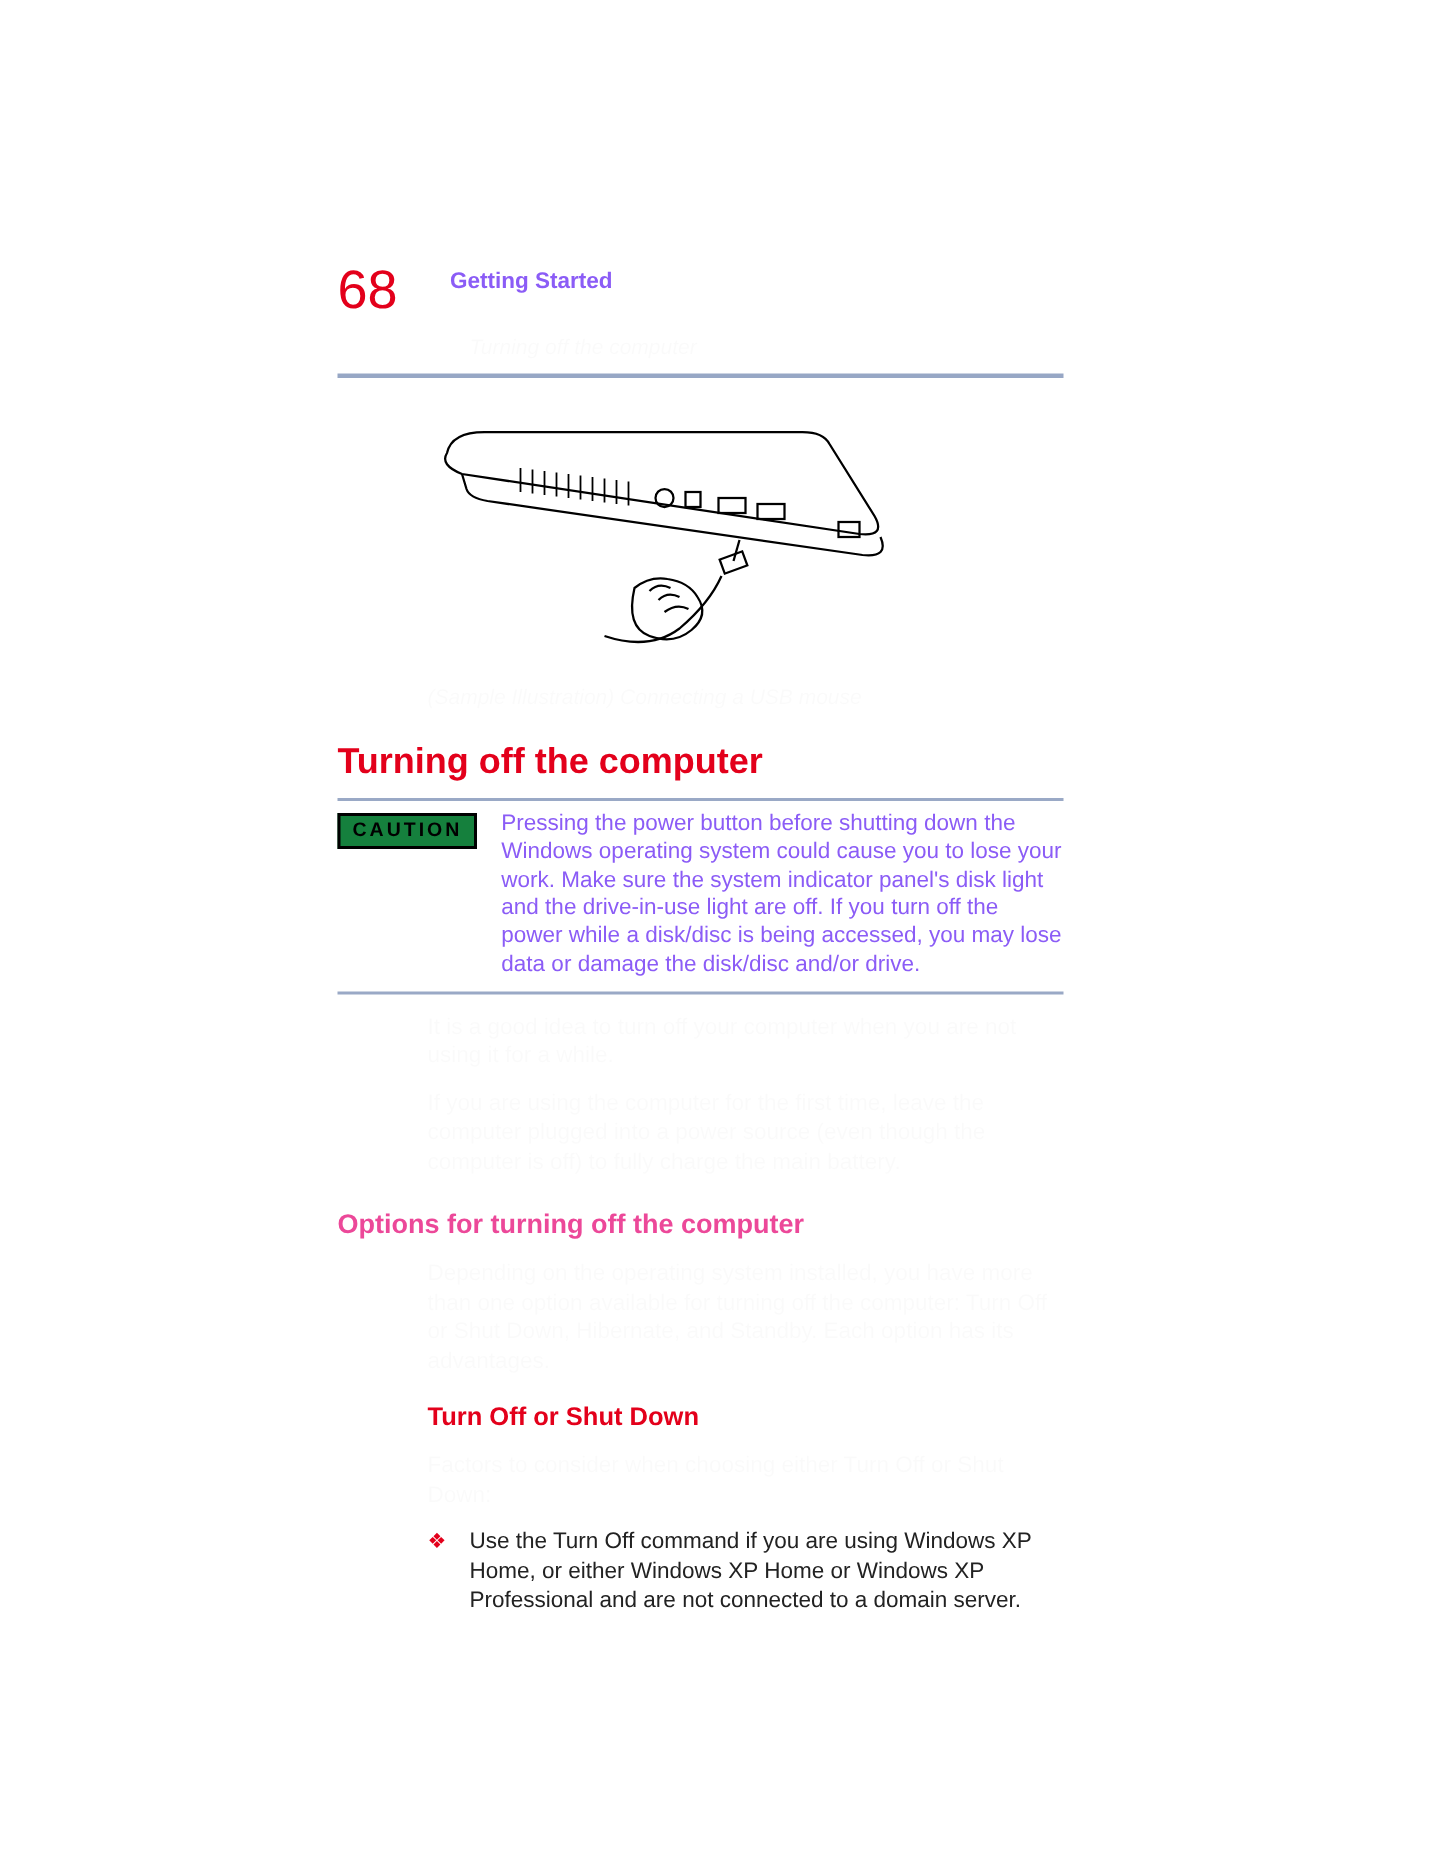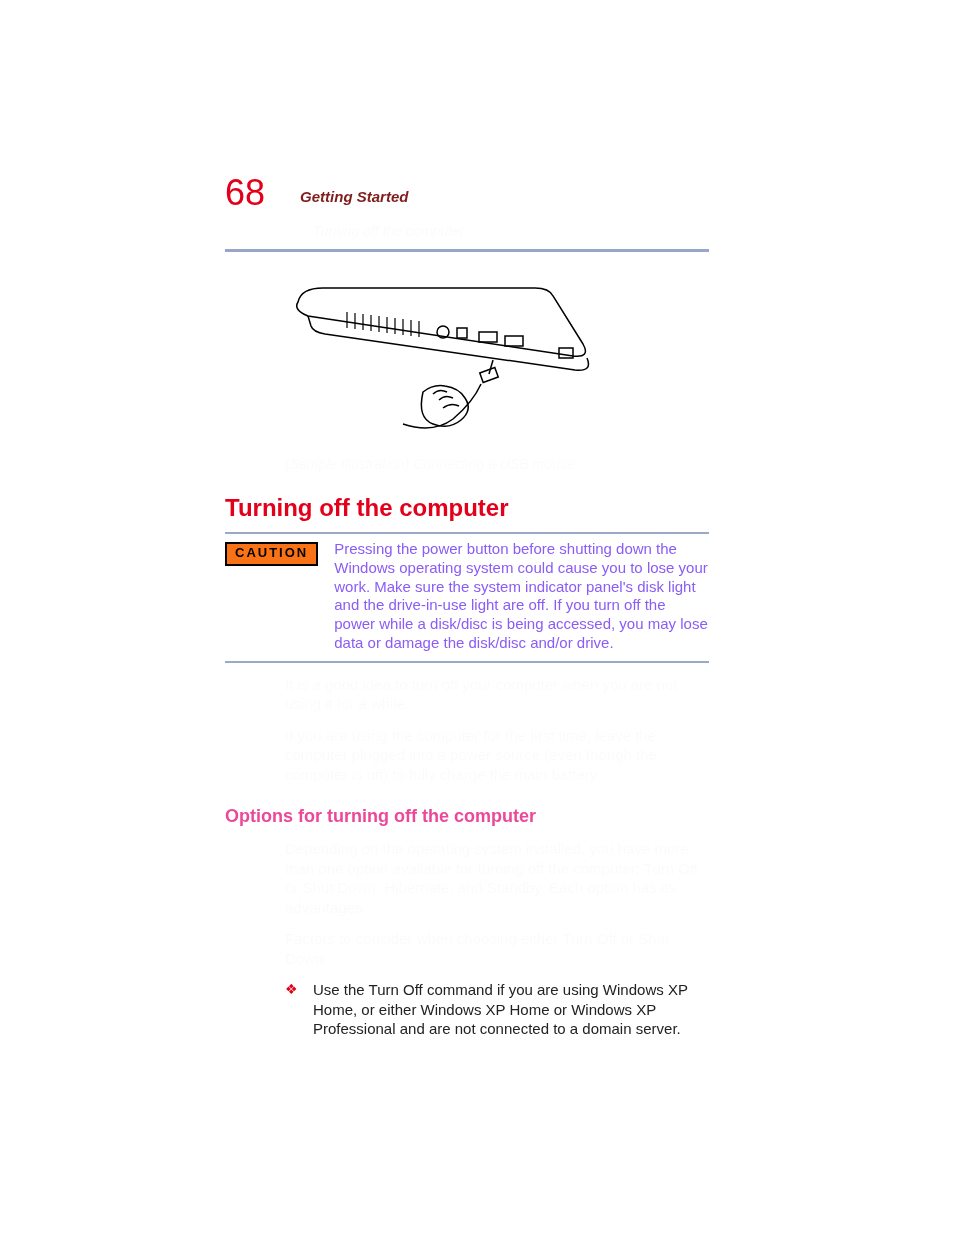--- a/index.html
+++ b/index.html
@@ -11,41 +11,40 @@
   }
   .page {
     width: 954px;
     height: 1235px;
     position: relative;
     box-sizing: border-box;
     padding: 175px 245px 0 225px;
   }
   .header-row {
     display: flex;
-    align-items: flex-end;
+    align-items: center;
     gap: 35px;
     margin-bottom: 4px;
   }
   .page-number {
     font-family: "Helvetica Neue Condensed", "Arial Narrow", Helvetica, Arial, sans-serif;
     font-stretch: condensed;
     font-size: 36px;
     font-weight: 400;
     color: #e3001b;
     line-height: 1;
   }
   .chapter-title {
     font-family: "Helvetica Neue Condensed", "Arial Narrow", Helvetica, Arial, sans-serif;
     font-stretch: condensed;
     font-weight: 700;
     font-size: 15px;
-    color: #7f1d1d;
+    color: #8b5cf6;
     position: relative;
     top: -6px;
-    font-style: italic;
   }
   .section-sub {
     font-style: italic;
     font-size: 14px;
     color: #555;
     margin-left: 88px;
     margin-top: -2px;
   }
   .rule {
     border: none;
@@ -96,21 +95,21 @@
   }
   .caution-inner {
     display: flex;
     gap: 16px;
     padding: 6px 0 8px 0;
   }
   .caution-badge {
     flex: 0 0 auto;
     display: inline-block;
     border: 2px solid #000;
-    background: #f97316;
+    background: #15803d;
     color: #000;
     font-weight: 700;
     font-size: 13px;
     letter-spacing: 2px;
     padding: 1px 8px;
     height: 18px;
     line-height: 16px;
     margin-top: 2px;
   }
   .caution-text {
@@ -211,20 +210,21 @@
     <hr class="rule-thin">
   </div>
 
   <p class="body-para faint">It is a good idea to turn off your computer when you are not using it for a while.</p>
   <p class="body-para faint">If you are using the computer for the first time, leave the computer plugged into a power source (even though the computer is off) to fully charge the main battery.</p>
 
   <h2 class="subsection">Options for turning off the computer</h2>
 
   <p class="body-para faint" style="margin-left:60px;">Depending on the operating system installed, you have more than one option available for turning off the computer: Turn Off or Shut Down, Hibernate, and Standby. Each option has its advantages.</p>
 
+  <h3 class="subsubsection">Turn Off or Shut Down</h3>
 
   <p class="body-para faint" style="margin-left:60px;">Factors to consider when choosing either Turn Off or Shut Down:</p>
 
   <ul class="diamond">
     <li class="faint">Use the Turn Off command if you are using Windows XP Home, or either Windows XP Home or Windows XP Professional and are not connected to a domain server.</li>
   </ul>
 
 </div>
 
 </body></html>

